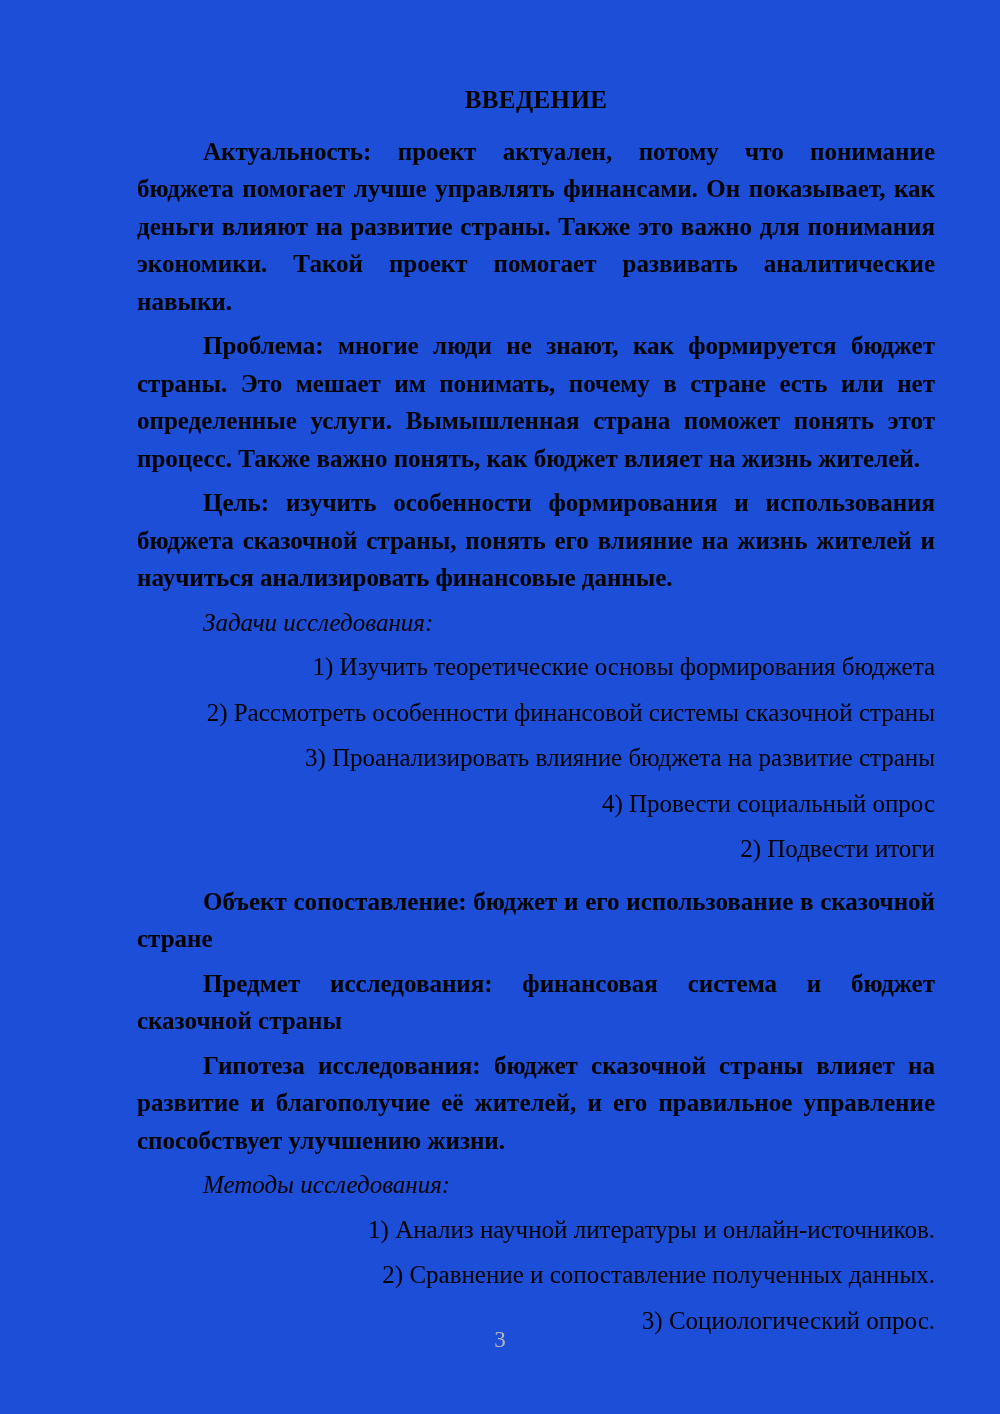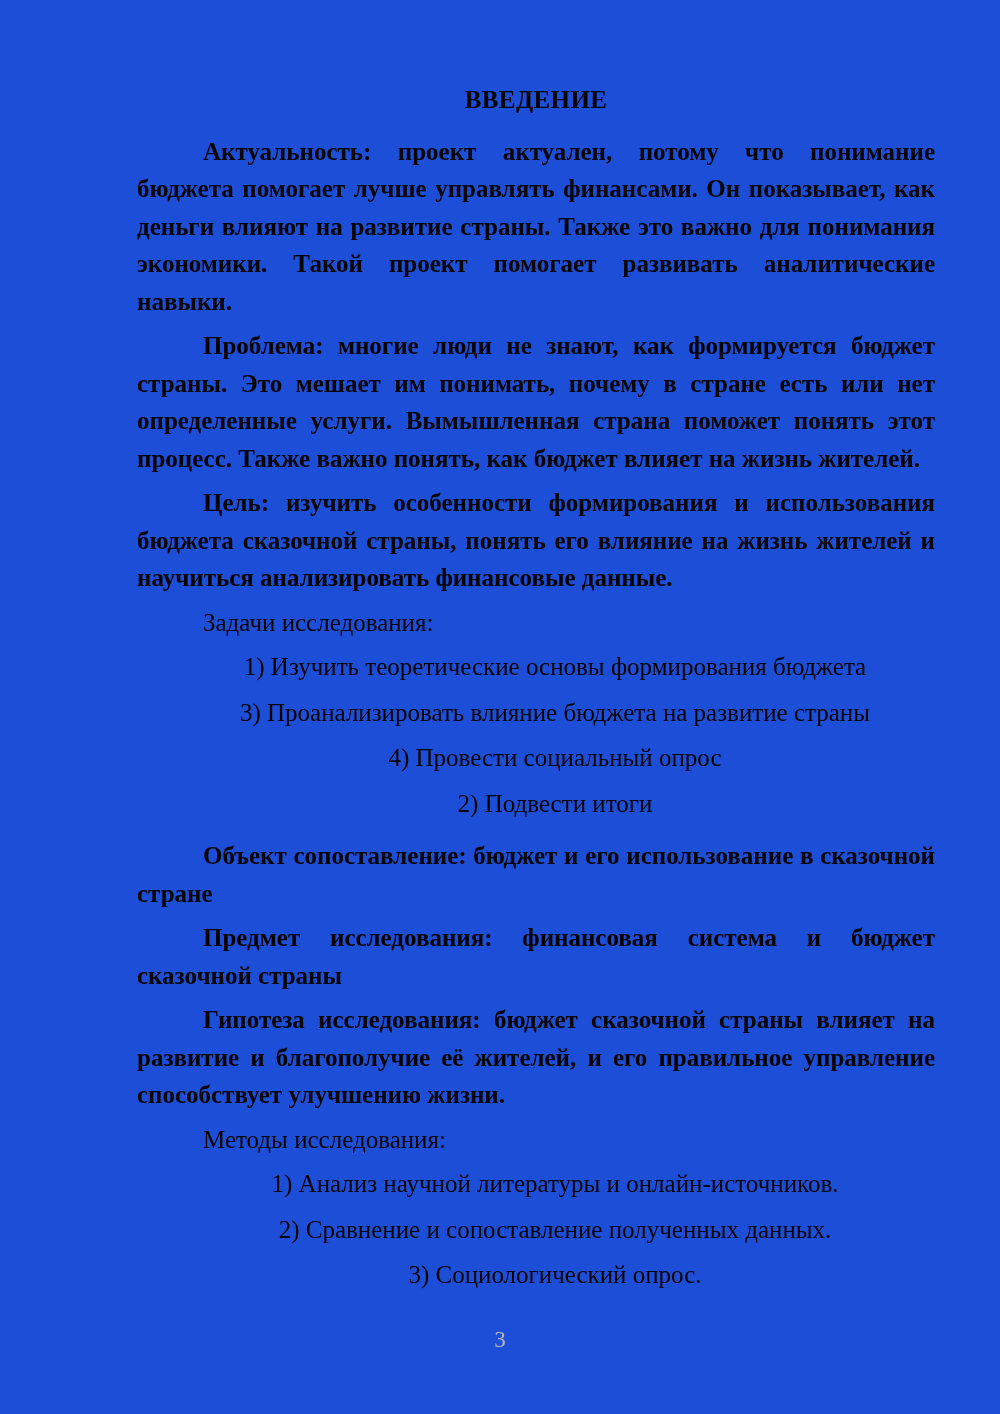--- a/index.html
+++ b/index.html
@@ -54,31 +54,32 @@
     font-weight: bold;
   }
   .para:last-child { margin-bottom: 0; }
 
   .heading-line {
     font-size: 25px;
     line-height: 37.5px;
     text-indent: 66px;
     text-align: left;
     margin: 0 0 7px 0;
+    font-style: italic;
   }
 
   .list {
     list-style: none;
     margin: 0;
     padding: 0;
   }
   .list-item {
     font-size: 25px;
     line-height: 37.5px;
-    text-align: center;
+    text-align: right;
     margin: 0 0 8px 0;
     padding-left: 38px;
     text-indent: -38px;
     margin-left: 38px;
   }
 
   .gap-sm { height: 7px; }
 
   .page-number {
     position: absolute;
@@ -103,20 +104,21 @@
     <p class="para">Актуальность: проект актуален, потому что понимание бюджета помогает лучше управлять финансами. Он показывает, как деньги влияют на развитие страны. Также это важно для понимания экономики. Такой проект помогает развивать аналитические навыки.</p>
 
     <p class="para">Проблема: многие люди не знают, как формируется бюджет страны. Это мешает им понимать, почему в стране есть или нет определенные услуги. Вымышленная страна поможет понять этот процесс. Также важно понять, как бюджет влияет на жизнь жителей.</p>
 
     <p class="para">Цель: изучить особенности формирования и использования бюджета сказочной страны, понять его влияние на жизнь жителей и научиться анализировать финансовые данные.</p>
 
     <p class="heading-line">Задачи исследования:</p>
 
     <ul class="list">
       <li class="list-item">1) Изучить теоретические основы формирования бюджета</li>
+      <li class="list-item">2) Рассмотреть особенности финансовой системы сказочной страны</li>
       <li class="list-item">3) Проанализировать влияние бюджета на развитие страны</li>
       <li class="list-item">4) Провести социальный опрос</li>
       <li class="list-item">2) Подвести итоги</li>
     </ul>
 
     <div class="gap-sm"></div>
 
     <p class="para">Объект сопоставление: бюджет и его использование в сказочной стране</p>
 
     <p class="para">Предмет исследования: финансовая система и бюджет сказочной страны</p>

